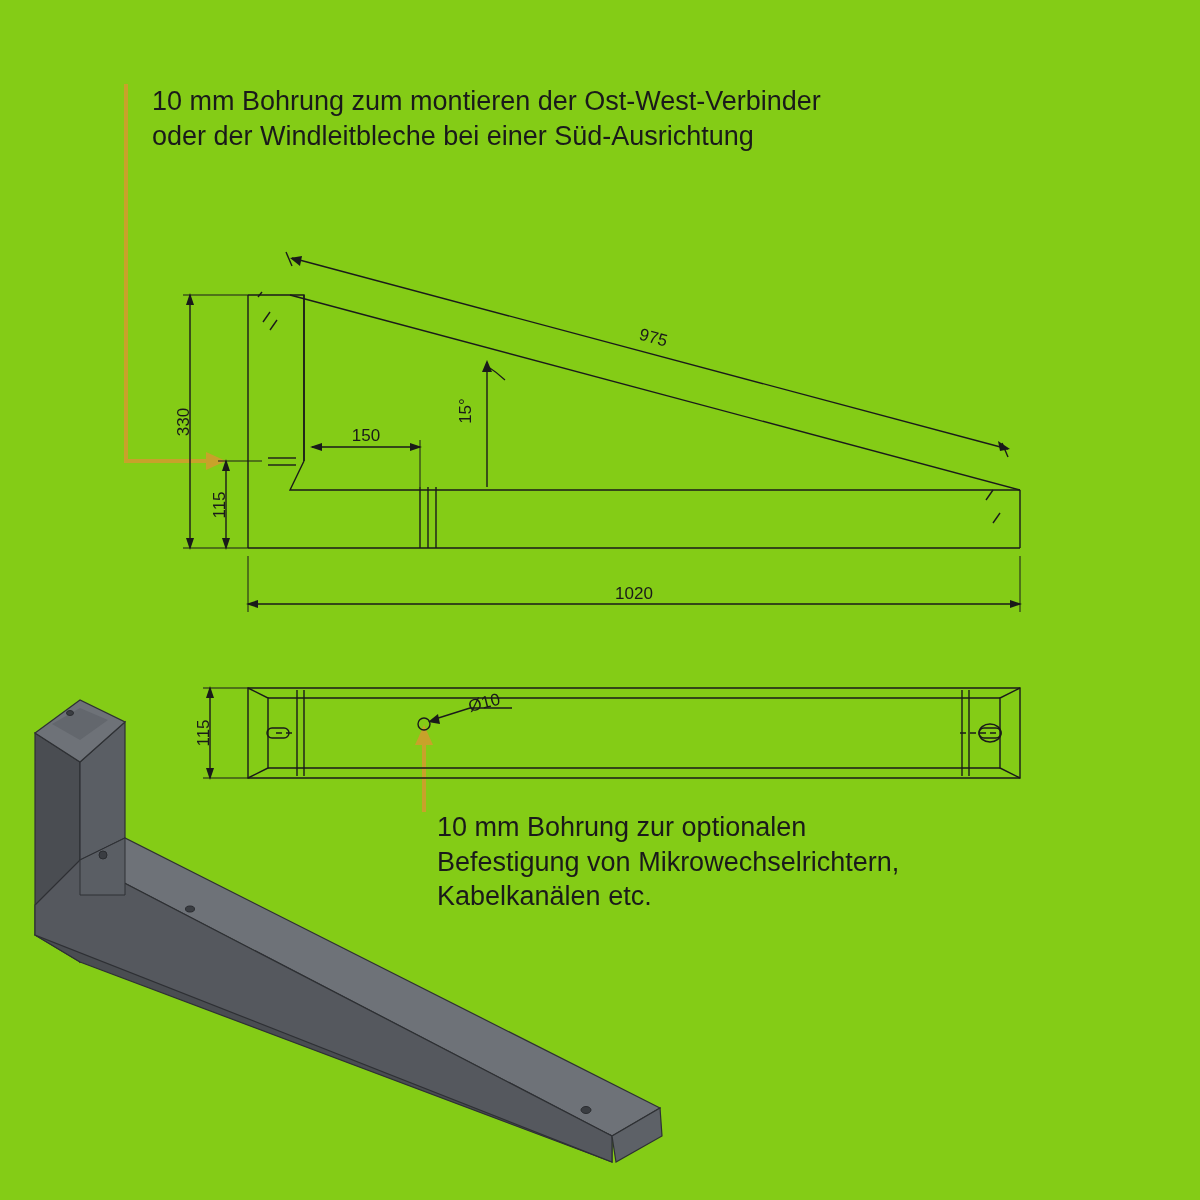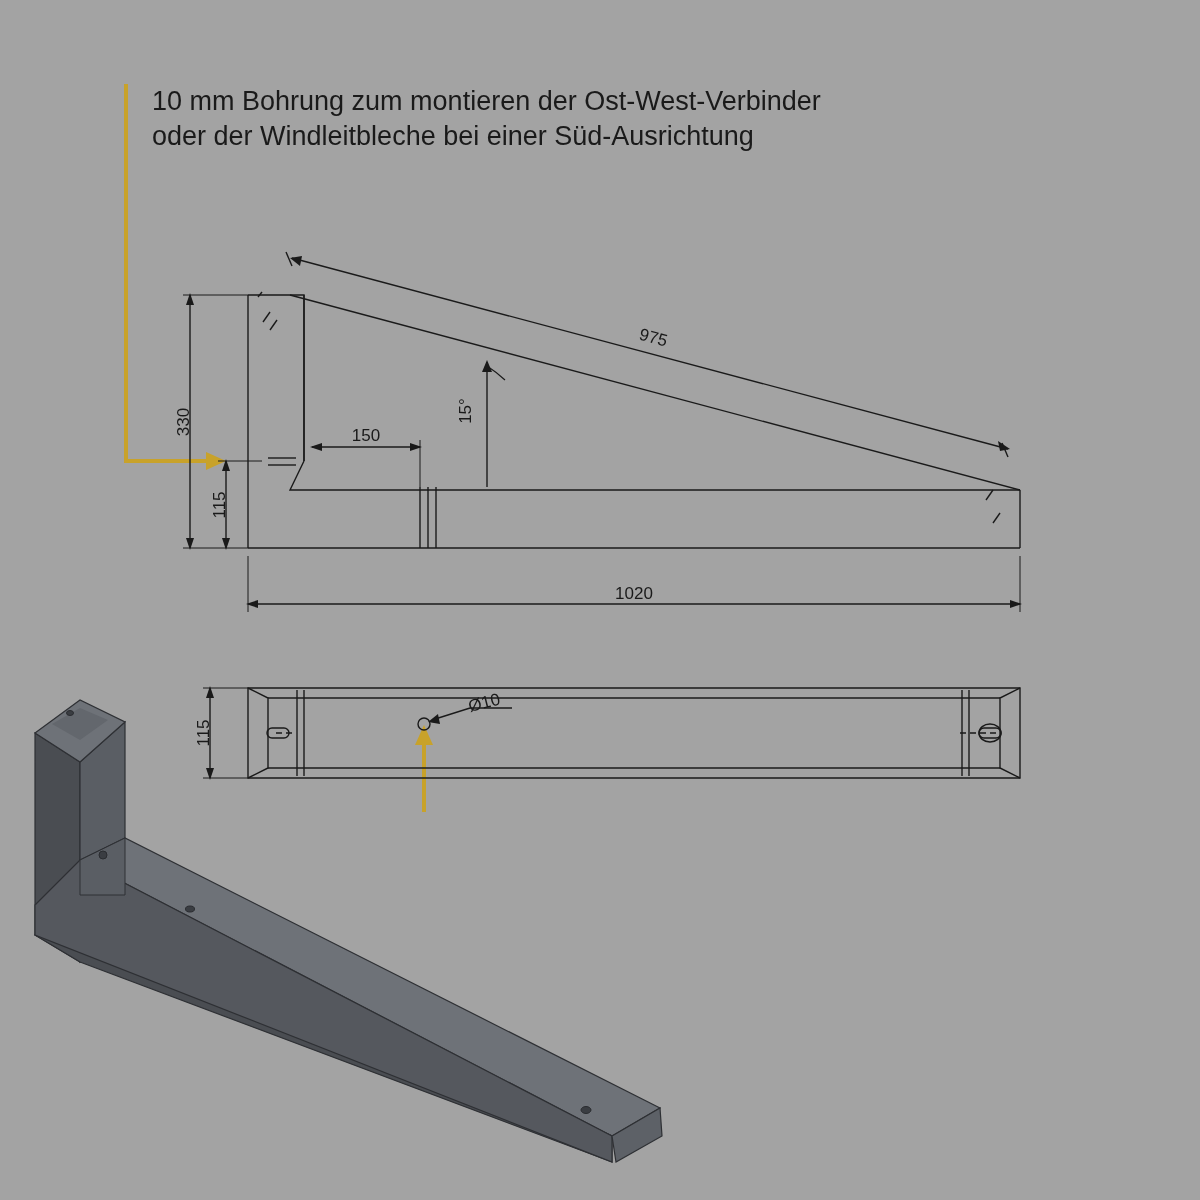--- a/index.html
+++ b/index.html
@@ -4,21 +4,21 @@
 <style>
   html, body {
     margin: 0;
     padding: 0;
     background: #ffffff;
   }
   #page {
     position: relative;
     width: 1200px;
     height: 1200px;
-    background: #a3a3a3;
+    background: #84cc16;
     overflow: hidden;
     font-family: "Liberation Sans", sans-serif;
   }
   .annot-text {
     position: absolute;
     color: #1a1a1a;
     font-size: 27px;
     line-height: 1.28;
     white-space: pre-line;
     font-family: "Liberation Sans", sans-serif;
@@ -58,20 +58,23 @@
 
     <g>
       <path d="M424,812 L424,745" fill="none" stroke="#c8a22a" stroke-width="4"></path>
       <polygon points="415,745 424,725 433,745" fill="#c8a22a"></polygon>
     </g>
   </svg>
 
   <div class="annot-text" id="annot-top">10 mm Bohrung zum montieren der Ost-West-Verbinder
 oder der Windleitbleche bei einer Süd-Ausrichtung</div>
 
+  <div class="annot-text" id="annot-bottom">10 mm Bohrung zur optionalen
+Befestigung von Mikrowechselrichtern,
+Kabelkanälen etc.</div>
 
   <svg class="layer" width="1200" height="1200">
     <g stroke="#1a1a1a" fill="none" stroke-width="1.4">
 
       <path d="M248,295 L304,295 L304,461 L304,461"></path>
       <path d="M248,295 L248,548"></path>
       <path d="M304,295 L304,461"></path>
 
       <path d="M248,548 L1020,548"></path>
 

